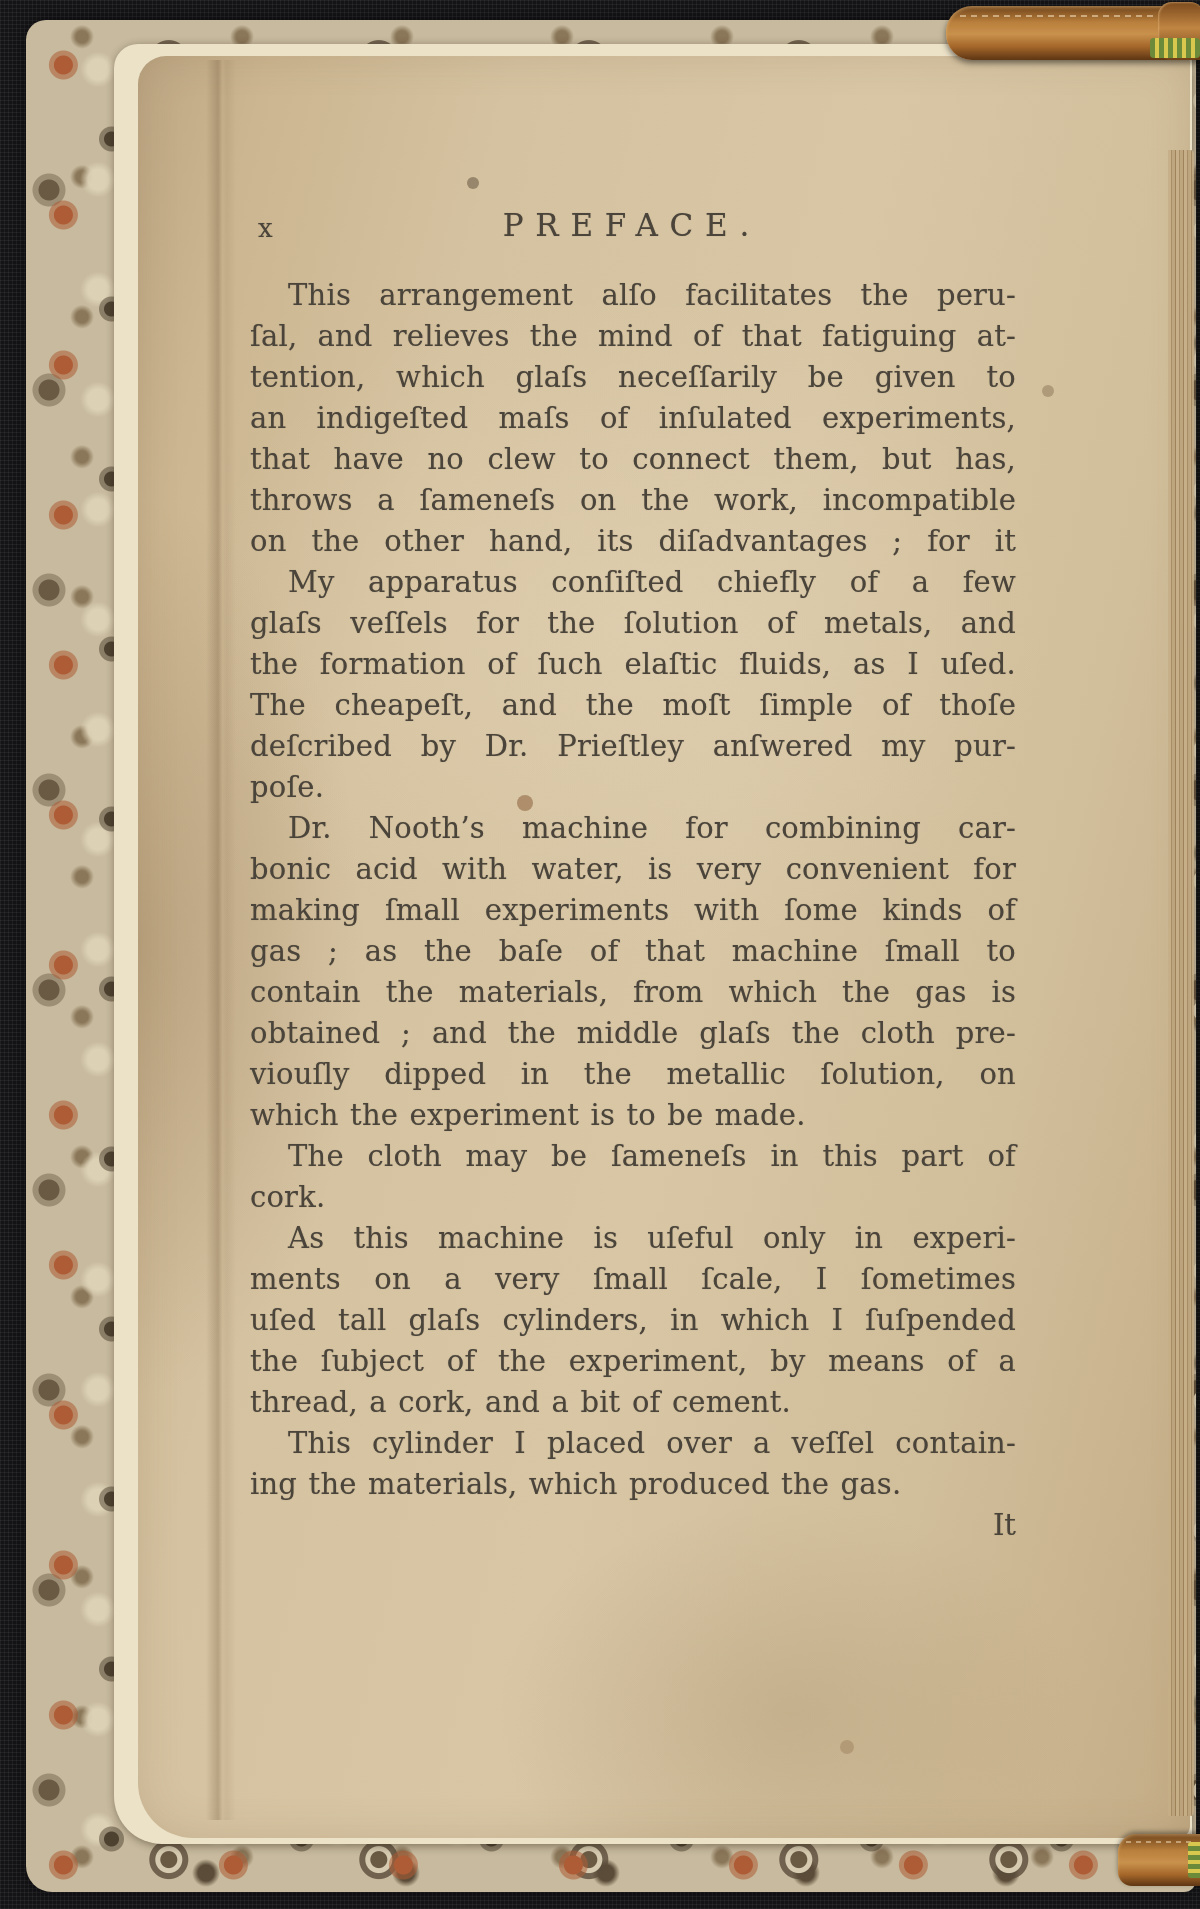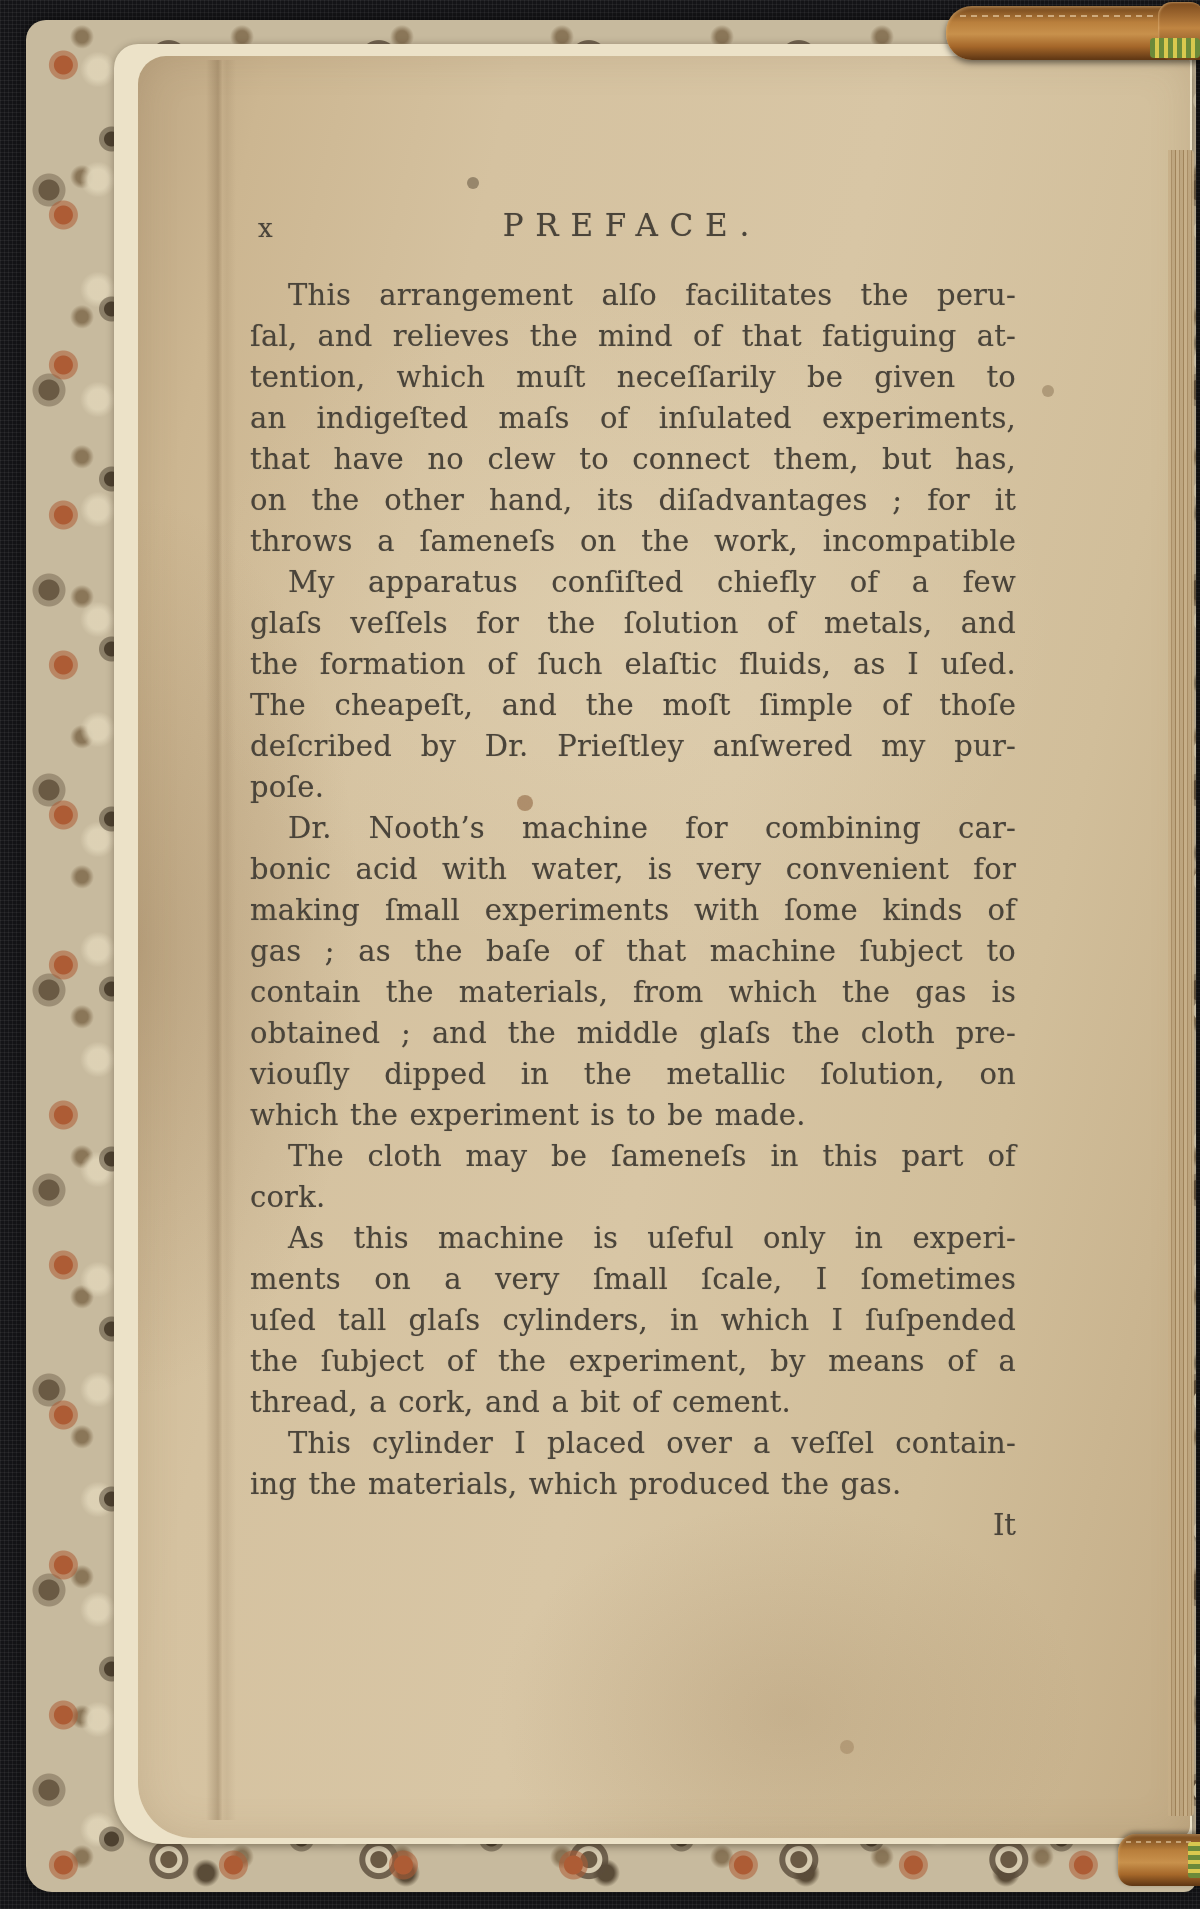--- a/index.html
+++ b/index.html
@@ -131,39 +131,39 @@
 
 <div class="text-block">
   <div class="page-header">
     <span class="page-number">x</span>
     <span class="page-title">PREFACE.</span>
   </div>
   <div class="body-text">
       <div class="para">
         <div class="line indent">This arrangement alſo facilitates the peru-</div>
         <div class="line">ſal, and relieves the mind of that fatiguing at-</div>
-        <div class="line">tention, which muſt neceſſarily be given to</div>
+        <div class="line">tention, which glaſs neceſſarily be given to</div>
         <div class="line">an indigeſted maſs of inſulated experiments,</div>
         <div class="line">that have no clew to connect them, but has,</div>
+        <div class="line">throws a ſameneſs on the work, incompatible</div>
         <div class="line">on the other hand, its diſadvantages ; for it</div>
-        <div class="line">throws a ſameneſs on the work, incompatible</div>
       </div>
       <div class="para">
         <div class="line indent">My apparatus conſiſted chiefly of a few</div>
         <div class="line">glaſs veſſels for the ſolution of metals, and</div>
         <div class="line">the formation of ſuch elaſtic fluids, as I uſed.</div>
         <div class="line">The cheapeſt, and the moſt ſimple of thoſe</div>
         <div class="line">deſcribed by Dr. Prieſtley anſwered my pur-</div>
         <div class="line last">poſe.</div>
       </div>
       <div class="para">
         <div class="line indent">Dr. Nooth’s machine for combining car-</div>
         <div class="line">bonic acid with water, is very convenient for</div>
         <div class="line">making ſmall experiments with ſome kinds of</div>
-        <div class="line">gas ; as the baſe of that machine ſubject to</div>
+        <div class="line">gas ; as the baſe of that machine ſmall to</div>
         <div class="line">contain the materials, from which the gas is</div>
         <div class="line">obtained ; and the middle glaſs the cloth pre-</div>
         <div class="line">viouſly dipped in the metallic ſolution, on</div>
         <div class="line last">which the experiment is to be made.</div>
       </div>
       <div class="para">
         <div class="line indent">The cloth may be ſameneſs in this part of</div>
         <div class="line last">cork.</div>
       </div>
       <div class="para">

